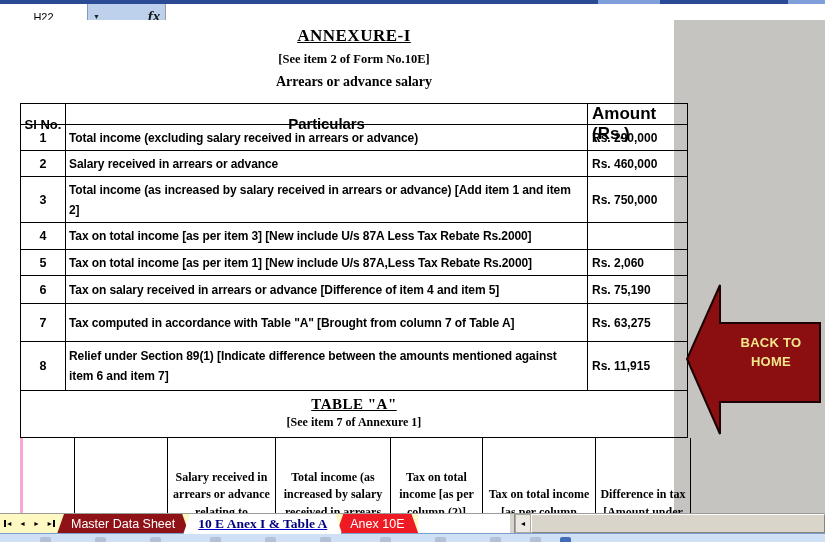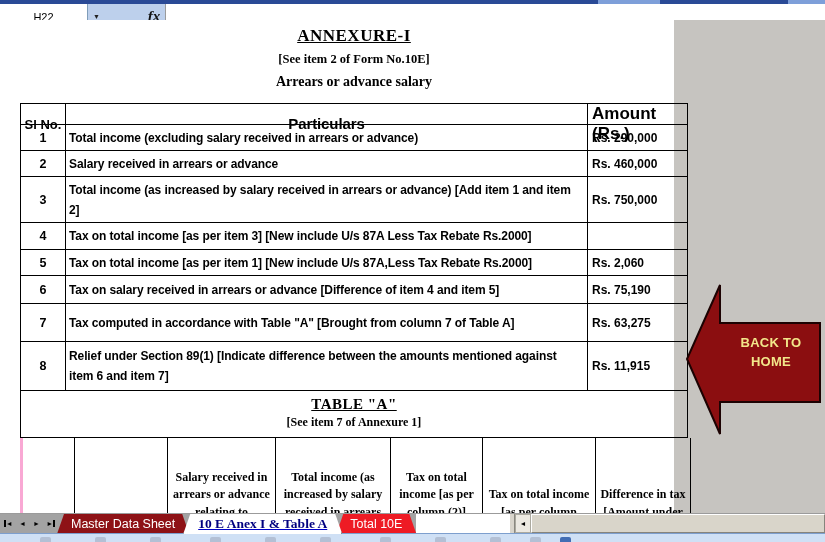--- a/index.html
+++ b/index.html
@@ -64,21 +64,21 @@
     text-align:center; font-family:"Liberation Serif", serif; font-weight:bold; font-size:12px;
     line-height:17.5px; padding:0 4px 2px 4px; overflow:hidden; }
 
   
   .arrowwrap { position:absolute; left:683px; top:263px; width:140px; height:162px; cursor:pointer; }
   .arrowlabel { position:absolute; left:44px; top:50px; width:88px; text-align:center;
     font-weight:bold; font-size:13px; line-height:19px; color:#f2e68a; letter-spacing:.3px; }
 
   
   .tabbar { position:absolute; left:0; top:513px; width:825px; height:20px;
-    background:#a3a3a3; border-top:1px solid #9b9b9b; display:flex; align-items:stretch; }
+    background:#fef9c3; border-top:1px solid #9b9b9b; display:flex; align-items:stretch; }
   .navbtns { width:57px; display:flex; align-items:center; padding-left:3px; gap:3px; }
   .navbtn { width:11px; height:14px; display:flex; align-items:center; justify-content:center;
     font-size:7px; color:#000; }
   .navbar-edge { width:1.5px; height:7px; background:#000; }
   .tab { height:20px; display:flex; align-items:center; justify-content:center;
     clip-path:polygon(7px 0, calc(100% - 7px) 0, 100% 100%, 0 100%); padding:0 14px; }
   .tab-maroon { background:#8e1216; color:#fff; font-size:12.5px; margin-right:-6px; }
   .tab-active { background:#fff; color:#00007f; font-family:"Liberation Serif", serif;
     font-weight:bold; font-size:13.5px; text-decoration:underline;
     text-decoration-color:#0000c8; z-index:2; margin-right:-6px;
@@ -217,21 +217,21 @@
         <span class="navbar-edge"></span>
       </div>
   </div>
   <div class="tab tab-maroon">
     <span>Master Data Sheet</span>
   </div>
   <div class="tab tab-active">
     <span>10 E Anex I &amp; Table A</span>
   </div>
   <div class="tab tab-red">
-    <span>Total 10E</span>
+    <span>Anex 10E</span>
   </div>
   <div class="tabfill"></div>
   <div class="splithandle"></div>
   <div class="hscroll">
     <div class="hs-btn">
         <span>◄</span>
       </div>
     <div class="hs-thumb"></div>
   </div>
 </div>

